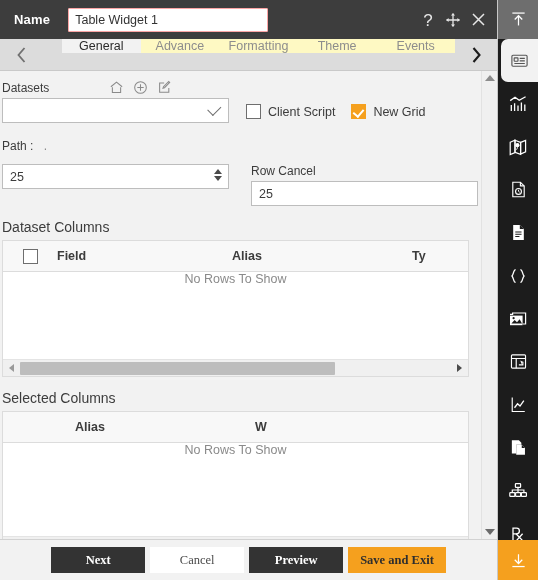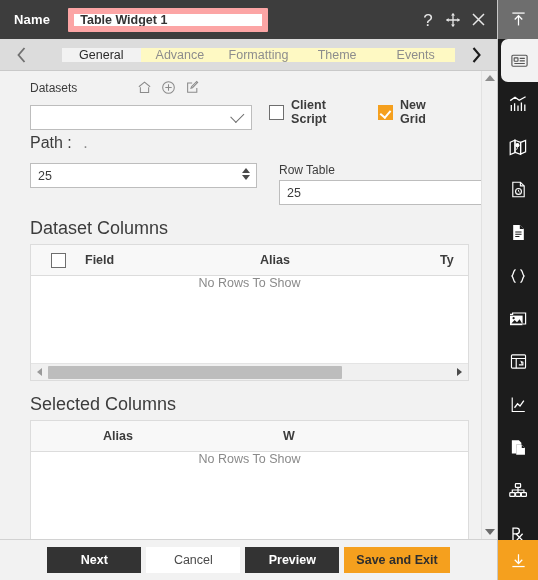--- a/index.html
+++ b/index.html
@@ -47,29 +47,28 @@
     color: #ffffff;
     font-size: 13px;
     font-weight: bold;
     letter-spacing: .2px;
     margin-right: 18px;
   }
   .titlebar .name-input {
     width: 200px;
     height: 24px;
     background: #ffffff;
-    border: 6px solid #fca5a5;
+    border: 1px solid #fca5a5;
     border-radius: 1px;
     font-family: "Liberation Sans", sans-serif;
     font-size: 12.5px;
     color: #333;
     padding: 0 6px;
     box-sizing: border-box;
     outline: none;
-    font-weight: bold;
   }
   .titlebar .tb-spacer { flex: 1 1 auto; }
   .tb-icon {
     color: #e6e6e6;
     width: 22px;
     height: 26px;
     display: flex;
     align-items: center;
     justify-content: center;
     cursor: pointer;
@@ -91,21 +90,21 @@
     width: 42px;
     display: flex; align-items: center; justify-content: center;
     color: #707070;
     cursor: pointer;
     background: #dcdcdc;
   }
   .tab-arrow.right { color: #1c1c1c; }
   .tab-list {
     flex: 1 1 auto;
     display: flex;
-    align-items: center;
+    align-items: flex-start;
     overflow: hidden;
     margin-left: 20px;
   }
   .tab {
     flex: 1 1 0;
     display: flex;
     align-items: center;
     justify-content: center;
     font-size: 12.5px;
     color: #8d8d8d;
@@ -121,21 +120,21 @@
   
   .bodyrow {
     flex: 1 1 auto;
     display: flex;
     flex-direction: row;
     min-height: 0;
     background: #f2f2f2;
   }
   .content {
     flex: 1 1 auto;
-    padding: 9px 12px 0 30px;
+    padding: 9px 12px 0 2px;
     box-sizing: border-box;
     overflow: hidden;
     min-width: 0;
   }
 
   
   .vscroll {
     width: 16px;
     flex: 0 0 16px;
     background: #f0f0f0;
@@ -170,21 +169,21 @@
   .tri.left-s { border-top: 4px solid transparent; border-bottom: 4px solid transparent; border-right: 5px solid #9a9a9a; }
   .tri.right-s { border-top: 4px solid transparent; border-bottom: 4px solid transparent; border-left: 5px solid #4a4a4a; }
 
   
   .field-label {
     font-size: 12px;
     color: #3c3c3c;
     margin-bottom: 3px;
     display: block;
   }
-  .row-flex { display: flex; align-items: flex-end; font-weight: bold; }
+  .row-flex { display: flex; align-items: flex-end; }
   .datasets-head {
     display: flex; align-items: center;
     margin-bottom: 3px;
   }
   .ds-icons { display: flex; align-items: center; margin-left: 60px; gap: 9px; }
   .ds-icon { color: #8a8a8a; cursor: pointer; display: flex; }
 
   .select-box {
     width: 227px;
     height: 25px;
@@ -197,23 +196,23 @@
     padding-right: 7px;
     cursor: pointer;
   }
   .chev {
     width: 11px; height: 7px;
     border-left: 1.6px solid #707070;
     border-bottom: 1.6px solid #707070;
     transform: rotate(-45deg) translate(1px,-2px);
   }
   .path-line {
-    font-size: 16px;
+    font-size: 12px;
     color: #3c3c3c;
-    margin-top: 4px;
+    margin-top: 16px;
     margin-bottom: 11px;
   }
   .path-line .dot { color: #8a8a8a; margin-left: 7px; }
 
   .checks {
     display: flex; align-items: center;
     margin-left: 17px;
     padding-bottom: 4px;
   }
   .cbox {
@@ -257,21 +256,21 @@
   .spinner {
     position: absolute; right: 7px; top: 5px;
     display: flex; flex-direction: column; gap: 2px;
     cursor: pointer;
   }
   .sp-up { width: 0; height: 0; border-left: 4px solid transparent; border-right: 4px solid transparent; border-bottom: 5px solid #4a4a4a; }
   .sp-dn { width: 0; height: 0; border-left: 4px solid transparent; border-right: 4px solid transparent; border-top: 5px solid #4a4a4a; }
 
   
   .section-title {
-    font-size: 18px;
+    font-size: 14px;
     color: #3c3c3c;
     margin: 13px 0 5px 0;
   }
   .grid {
     border: 1px solid #dcdcdc;
     background: #ffffff;
     box-sizing: border-box;
   }
   .grid-head {
     display: flex;
@@ -332,21 +331,21 @@
     border-top: 1px solid #d2d2d2;
     display: flex;
     align-items: center;
     justify-content: center;
     gap: 5px;
   }
   .btn {
     height: 26px;
     min-width: 94px;
     border: none;
-    font-family: Liberation Sans, sans-serif;
+    font-family: Liberation Serif, serif;
     font-size: 12.5px;
     font-weight: bold;
     cursor: pointer;
     padding: 0 12px;
   }
   .btn.dark { background: #333333; color: #ffffff; }
   .btn.light { background: #ffffff; color: #4a4a4a; font-weight: normal; }
   .btn.accent { background: #f5a01e; color: #2e2e2e; }
 
   
@@ -509,21 +508,21 @@
           <div class="col">
             <div class="spin-wrap">
               <input class="txt-input" type="text" value="25" style="">
               <span class="spinner">
                 <span class="sp-up"></span>
                 <span class="sp-dn"></span>
               </span>
             </div>
           </div>
           <div class="col">
-            <span class="field-label">Row Table</span>
+            <span class="field-label">Row Cancel</span>
             <input class="txt-input" type="text" value="25" style="">
           </div>
         </div>
 
         <div class="section-title">Dataset Columns</div>
         <div class="grid">
           <div class="grid-head">
             <span class="gh-cell gh-check">
               <span class="gcbox"></span>
             </span>

